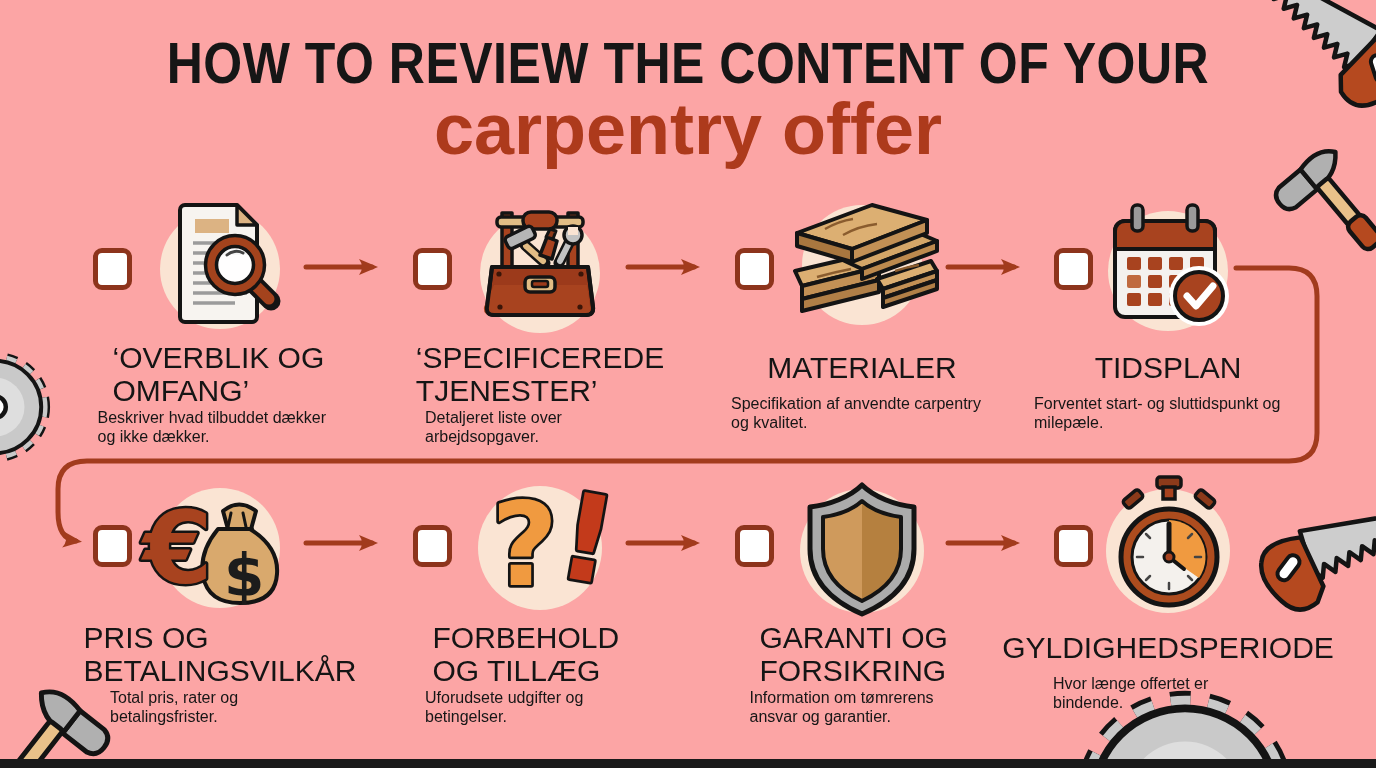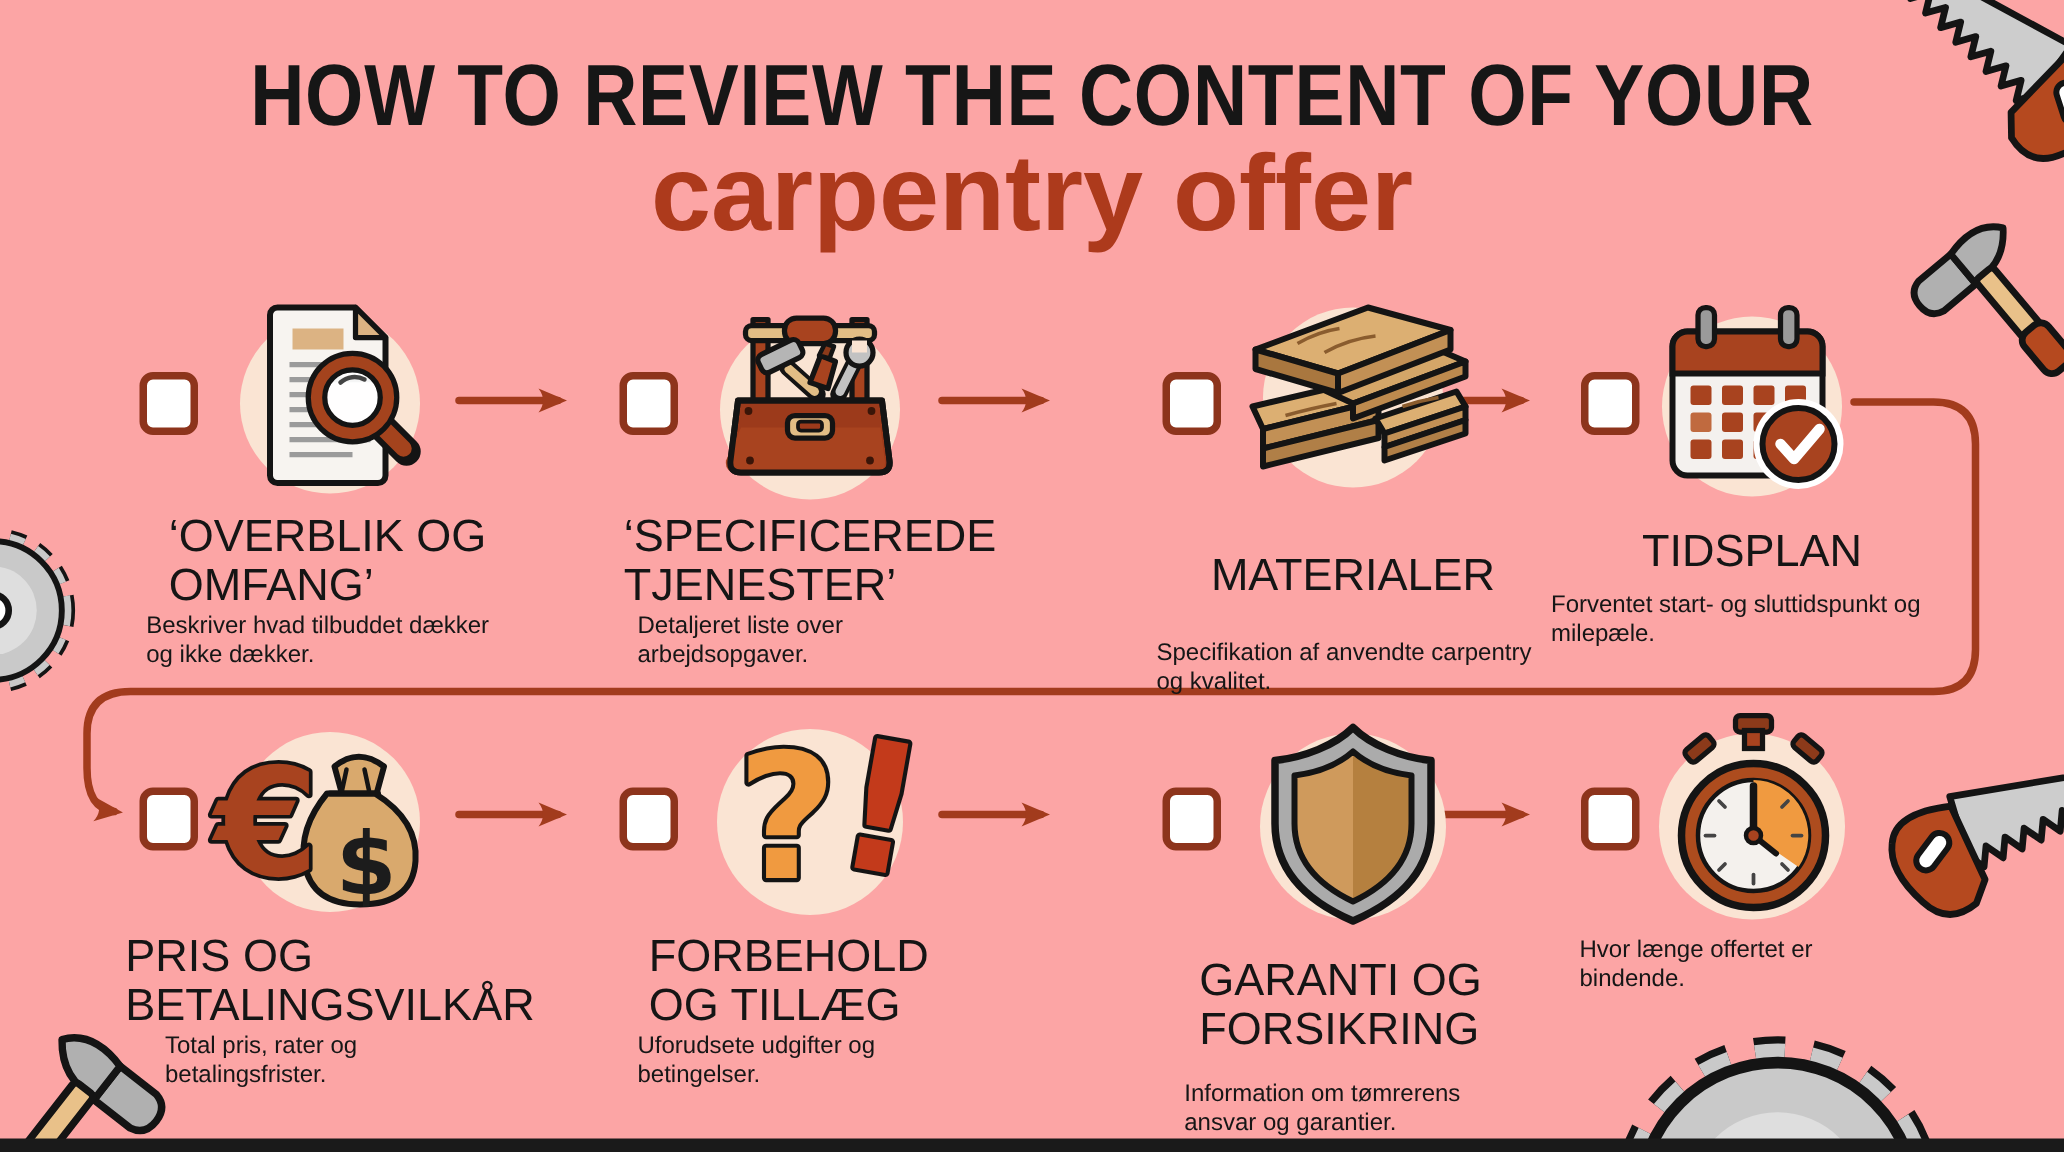--- a/index.html
+++ b/index.html
@@ -18,21 +18,21 @@
     transform:scaleY(1.16);transform-origin:top center;white-space:nowrap;}
   .sub-title{position:absolute;top:88px;left:0;width:100%;text-align:center;
     font-size:72px;font-weight:800;color:var(--subtitle-text);white-space:nowrap;}
 
   .flow-overlay{position:absolute;left:0;top:0;width:1376px;height:768px;pointer-events:none;}
   .accent-stroke{stroke:var(--accent);}
   .accent-fill{fill:var(--accent);}
 
   .step{position:absolute;width:320px;display:flex;flex-direction:column;align-items:center;}
   .row1{top:193px;} .row2{top:473px;}
-  .s1,.s5{left:60px;} .s2,.s6{left:380px;} .s3,.s7{left:742px;gap:16px;} .s4,.s8{left:1008px;}
+  .s1,.s5{left:60px;} .s2,.s6{left:380px;} .s3,.s7{left:702px;} .s4,.s8{left:1008px;}
 
   .checkbox{position:absolute;left:33px;width:29px;height:32px;border:5px solid var(--checkbox);
     border-radius:9px;background:#fff;}
   .row1 .checkbox{top:55px;} .row2 .checkbox{top:52px;}
   .s4 .checkbox,.s8 .checkbox{left:46px;}
 
   .icon{width:170px;height:150px;flex:0 0 auto;}
   .step-title{min-height:52px;display:flex;align-items:center;justify-content:center;
     text-align:left;font-weight:400;font-size:30px;line-height:1.1;color:#151515;margin-top:-2px;}
   .step-desc{font-size:16px;line-height:1.18;color:#161616;margin-top:2px;}
@@ -258,20 +258,21 @@
           <line x1="112" y1="84" x2="118" y2="84"></line>
         <line x1="63" y1="61" x2="67" y2="65"></line>
           <line x1="109" y1="61" x2="105" y2="65"></line>
         <line x1="63" y1="107" x2="67" y2="103"></line>
           <line x1="109" y1="107" x2="105" y2="103"></line>
       </g>
       <line x1="86" y1="84" x2="86" y2="51" stroke="#141414" stroke-width="5" stroke-linecap="round"></line>
       <line x1="86" y1="84" x2="101" y2="96" stroke="#141414" stroke-width="4" stroke-linecap="round"></line>
       <circle cx="86" cy="84" r="5" fill="#a8431f" stroke="#141414" stroke-width="3"></circle>
     </svg>
+    <div class="step-title">GYLDIGHEDSPERIODE</div>
     <div class="step-desc">Hvor længe offertet er bindende.</div>
   </div>
 
   <svg class="deco deco-saw-tr" viewBox="0 0 230 150">
     <path d="M4 60 L148 20 L154 60 l-7 12 l-7 -12 l-7 12 l-7 -12 l-7 12 l-7 -12 l-7 12 l-7 -12 l-7 12 l-7 -12 l-7 12 l-7 -12 l-7 12 l-7 -12 l-7 12 l-7 -12 l-7 12 l-7 -12 l-7 12 l-7 -12 z" fill="#cdcdcd" stroke="#141414" stroke-width="4.5" stroke-linejoin="round"></path>
     <path d="M150 26 q36 -12 46 6 q10 16 -2 44 q-9 22 -32 16 L150 80 z" fill="#b5491f" stroke="#141414" stroke-width="4.5" stroke-linejoin="round"></path>
     <rect x="160" y="42" width="28" height="13" rx="6.5" fill="#ffffff" stroke="#141414" stroke-width="4" transform="rotate(28 174 48)"></rect>
   </svg>
 
   <svg class="deco deco-hammer-tr" viewBox="0 0 118 130">

